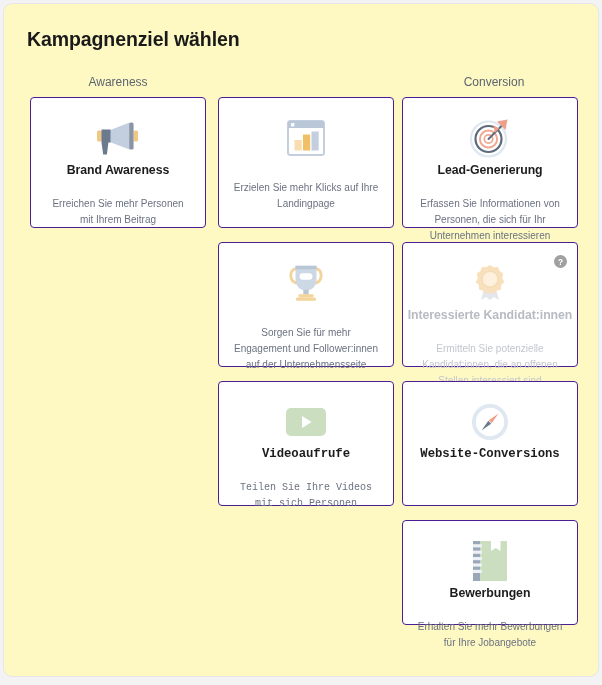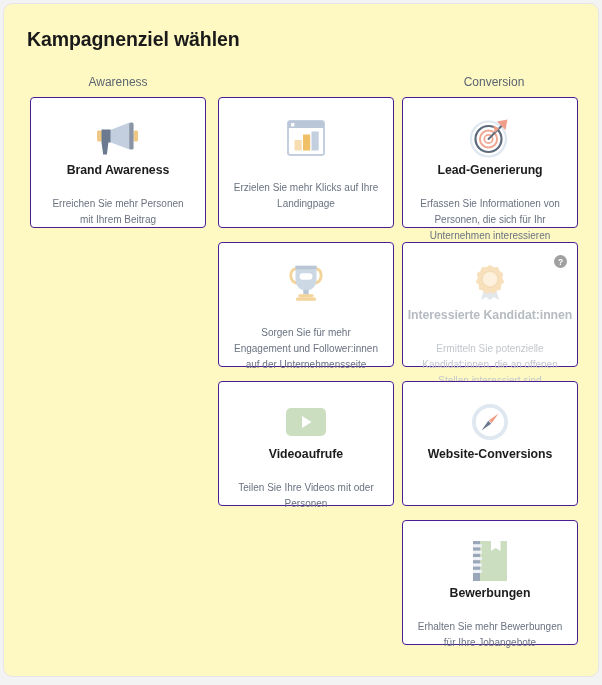--- a/index.html
+++ b/index.html
@@ -74,22 +74,22 @@
   .card.disabled { cursor: default; }
 
   
   .card.col1 { left: 0px; }
   .card.col2 { left: 188px; }
   .card.col3 { left: 372px; }
 
   
   .r1 { top: 0px;   height: 131px; }
   .r2 { top: 145px; height: 125px; }
-  .r3 { top: 284px; height: 125px; }
-  .r4 { top: 423px; height: 125px; }
+  .r3 { top: 284px; height: 125px; font-family: Liberation Mono, monospace; }
+  .r4 { top: 423px; height: 105px; }
 
   .icon-wrap {
     height: 46px;
     margin-top: 17px;
     display: flex;
     align-items: center;
     justify-content: center;
   }
 
   .card-title {
@@ -226,21 +226,21 @@
       <div class="card col2 r3">
         <div class="icon-wrap">
           <span>
             <svg width="40" height="28" viewBox="0 0 40 28">
               <rect x="0" y="0" width="40" height="28" rx="5" fill="#cbdfc0"></rect>
               <path d="M16 8 L25.5 14 L16 20 Z" fill="#ffffff"></path>
             </svg>
           </span>
         </div>
         <div class="card-title">Videoaufrufe</div>
-        <div class="card-desc">Teilen Sie Ihre Videos mit oder Personen</div>
+        <div class="card-desc">Teilen Sie Ihre Videos mit sich Personen</div>
       </div>
 
       <div class="card col3 r3">
         <div class="icon-wrap">
           <span>
             <svg width="38" height="38" viewBox="0 0 38 38">
               <circle cx="19" cy="19" r="18" fill="#dfe7f0"></circle>
               <circle cx="19" cy="19" r="14.2" fill="#ffffff"></circle>
               <path d="M27.5 10.5 L20.7 20.2 L17.8 17.3 Z" fill="#ef9e8a"></path>
               <path d="M10.5 27.5 L17.3 17.8 L20.2 20.7 Z" fill="#6b7a8f"></path>

